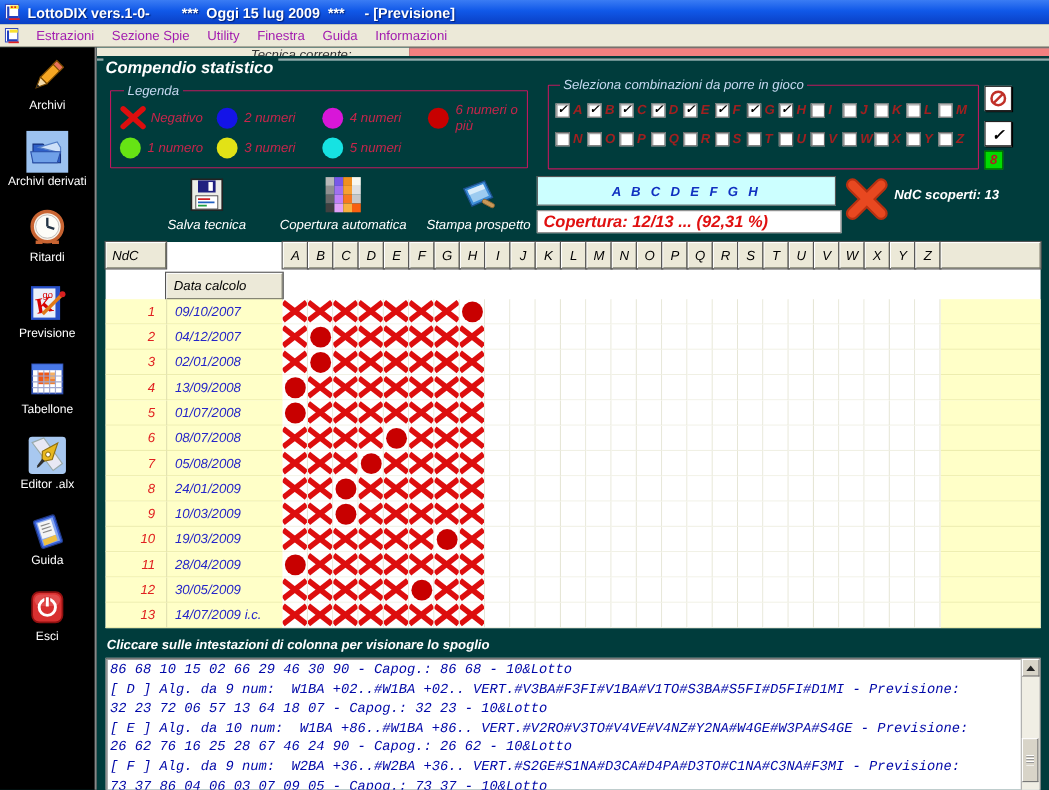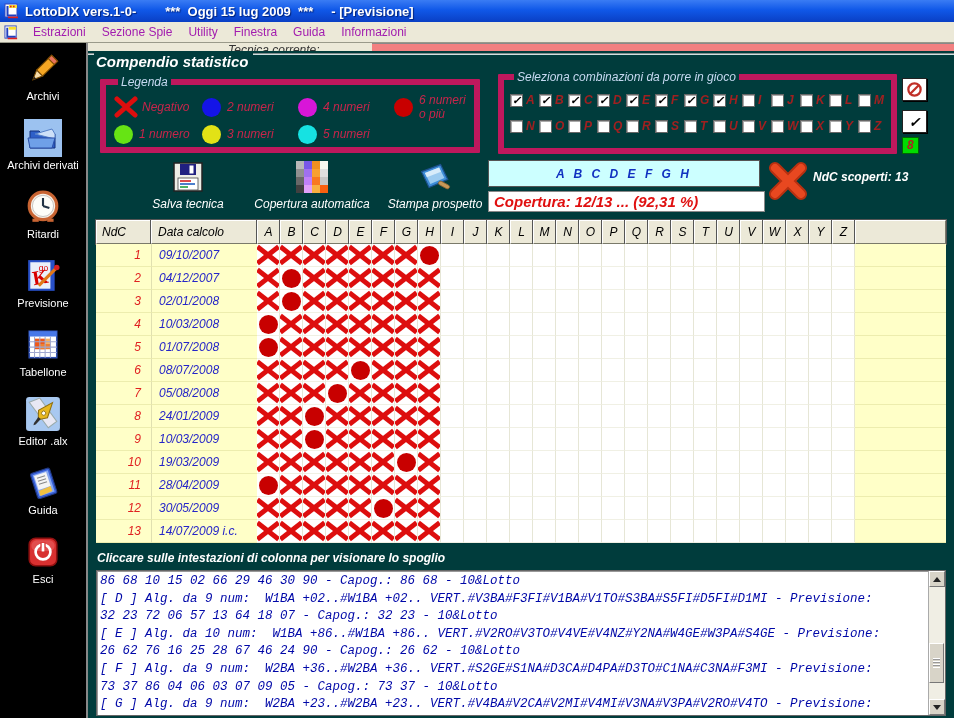--- a/index.html
+++ b/index.html
@@ -35,21 +35,21 @@
   .tecnica-strip { height:8px; display:flex; overflow:hidden; }
   .tecnica-white { width:284px; background:#ECE9D8; overflow:hidden; }
   .tecnica-white span { display:block; font-size:12px; color:#333; padding-left:140px; margin-top:0px; white-space:nowrap; }
   .tecnica-salmon { flex:1; background:#F28080; border-top:1px solid #888; }
 
   .group-title { display:flex; color:#fff; font-weight:bold;
     font-size:15px; margin:2px 0 2px 0; height:20px; }
   .group-title::before { content:""; width:6px; border-top:2px groove #cfe0e0; margin-right:2px; }
   .group-title::after { content:""; flex:1; border-top:2px groove #cfe0e0; margin-left:4px; }
 
-  fieldset { border:6px solid #be185d; border-radius:1px; }
+  fieldset { border:1px solid #be185d; border-radius:1px; }
   legend { font-size:12px; color:#C6D9F1; padding:0 3px; margin-left:4px; }
 
   .panel-row1 { display:flex; align-items:flex-start; padding-left:12px; margin-top:2px; }
   .legend-box { width:380px; height:78px; padding:4px 6px 2px 8px; }
   .legend-grid { display:grid; grid-auto-flow:column; grid-template-rows:repeat(2,1fr);
     grid-template-columns:88px 96px 96px auto; height:54px; }
   .legend-item { display:flex; align-items:center; font-size:12px; color:#C8254B; }
   .dot { width:19px; height:19px; border-radius:50%; margin-right:6px; flex:0 0 auto; }
   .legend-cross { width:24px; height:22px; margin-right:4px; flex:0 0 auto; }
 
@@ -85,21 +85,21 @@
   .big-x { width:42px; height:42px; margin:0 0 0 2px; flex:0 0 auto; }
   .ndc-label { color:#fff; font-weight:bold; font-size:12px; margin:10px 0 0 4px; white-space:nowrap; }
 
   
   .grid-table { margin:4px 8px 0 8px; width:850px; background:#fff; }
   .thead { display:flex; }
   .th { background:#ECE9D8; border:1px solid; border-color:#FFFFFF #7a7a6a #7a7a6a #FFFFFF;
     outline:1px solid #555; outline-offset:-0px; font-size:12px; color:#000; height:24px;
     display:flex; align-items:center; }
   .th-ndc { width:55px; padding-left:5px; }
-  .th-date { width:106px; padding-left:6px; }
+  .th-date { width:106px; padding-left:6px;margin-top:28px; }
   .th-letter { width:23px; justify-content:center; }
   .th-fill { flex:1; }
   .tr { display:flex; height:23px; }
   .td { height:23px; }
   .td-ndc { width:55px; background:#FFFFC8; color:#E02020; font-size:12px;
     display:flex; align-items:center; justify-content:flex-end; padding-right:10px;
     border-bottom:1px solid #EDEDAE; }
   .td-date { width:106px; background:#FFFFC8; color:#2525C8; font-size:12px;
     display:flex; align-items:center; padding-left:7px; border-bottom:1px solid #EDEDAE;
     border-left:1px solid #E0E0B0; white-space:nowrap; }
@@ -692,21 +692,21 @@
             <div class="td td-empty"></div>
             <div class="td td-empty"></div>
             <div class="td td-empty"></div>
             <div class="td td-empty"></div>
             <div class="td td-empty"></div>
             <div class="td td-empty"></div>
             <div class="td td-fill"></div>
           </div>
           <div class="tr">
             <div class="td td-ndc">4</div>
-            <div class="td td-date">10/03/2008</div>
+            <div class="td td-date">13/09/2008</div>
             <div class="td td-sym">
               <div class="sym-o"></div>
             </div>
             <div class="td td-sym">
               <div class="sym-x"></div>
             </div>
             <div class="td td-sym">
               <div class="sym-x"></div>
             </div>
             <div class="td td-sym">

